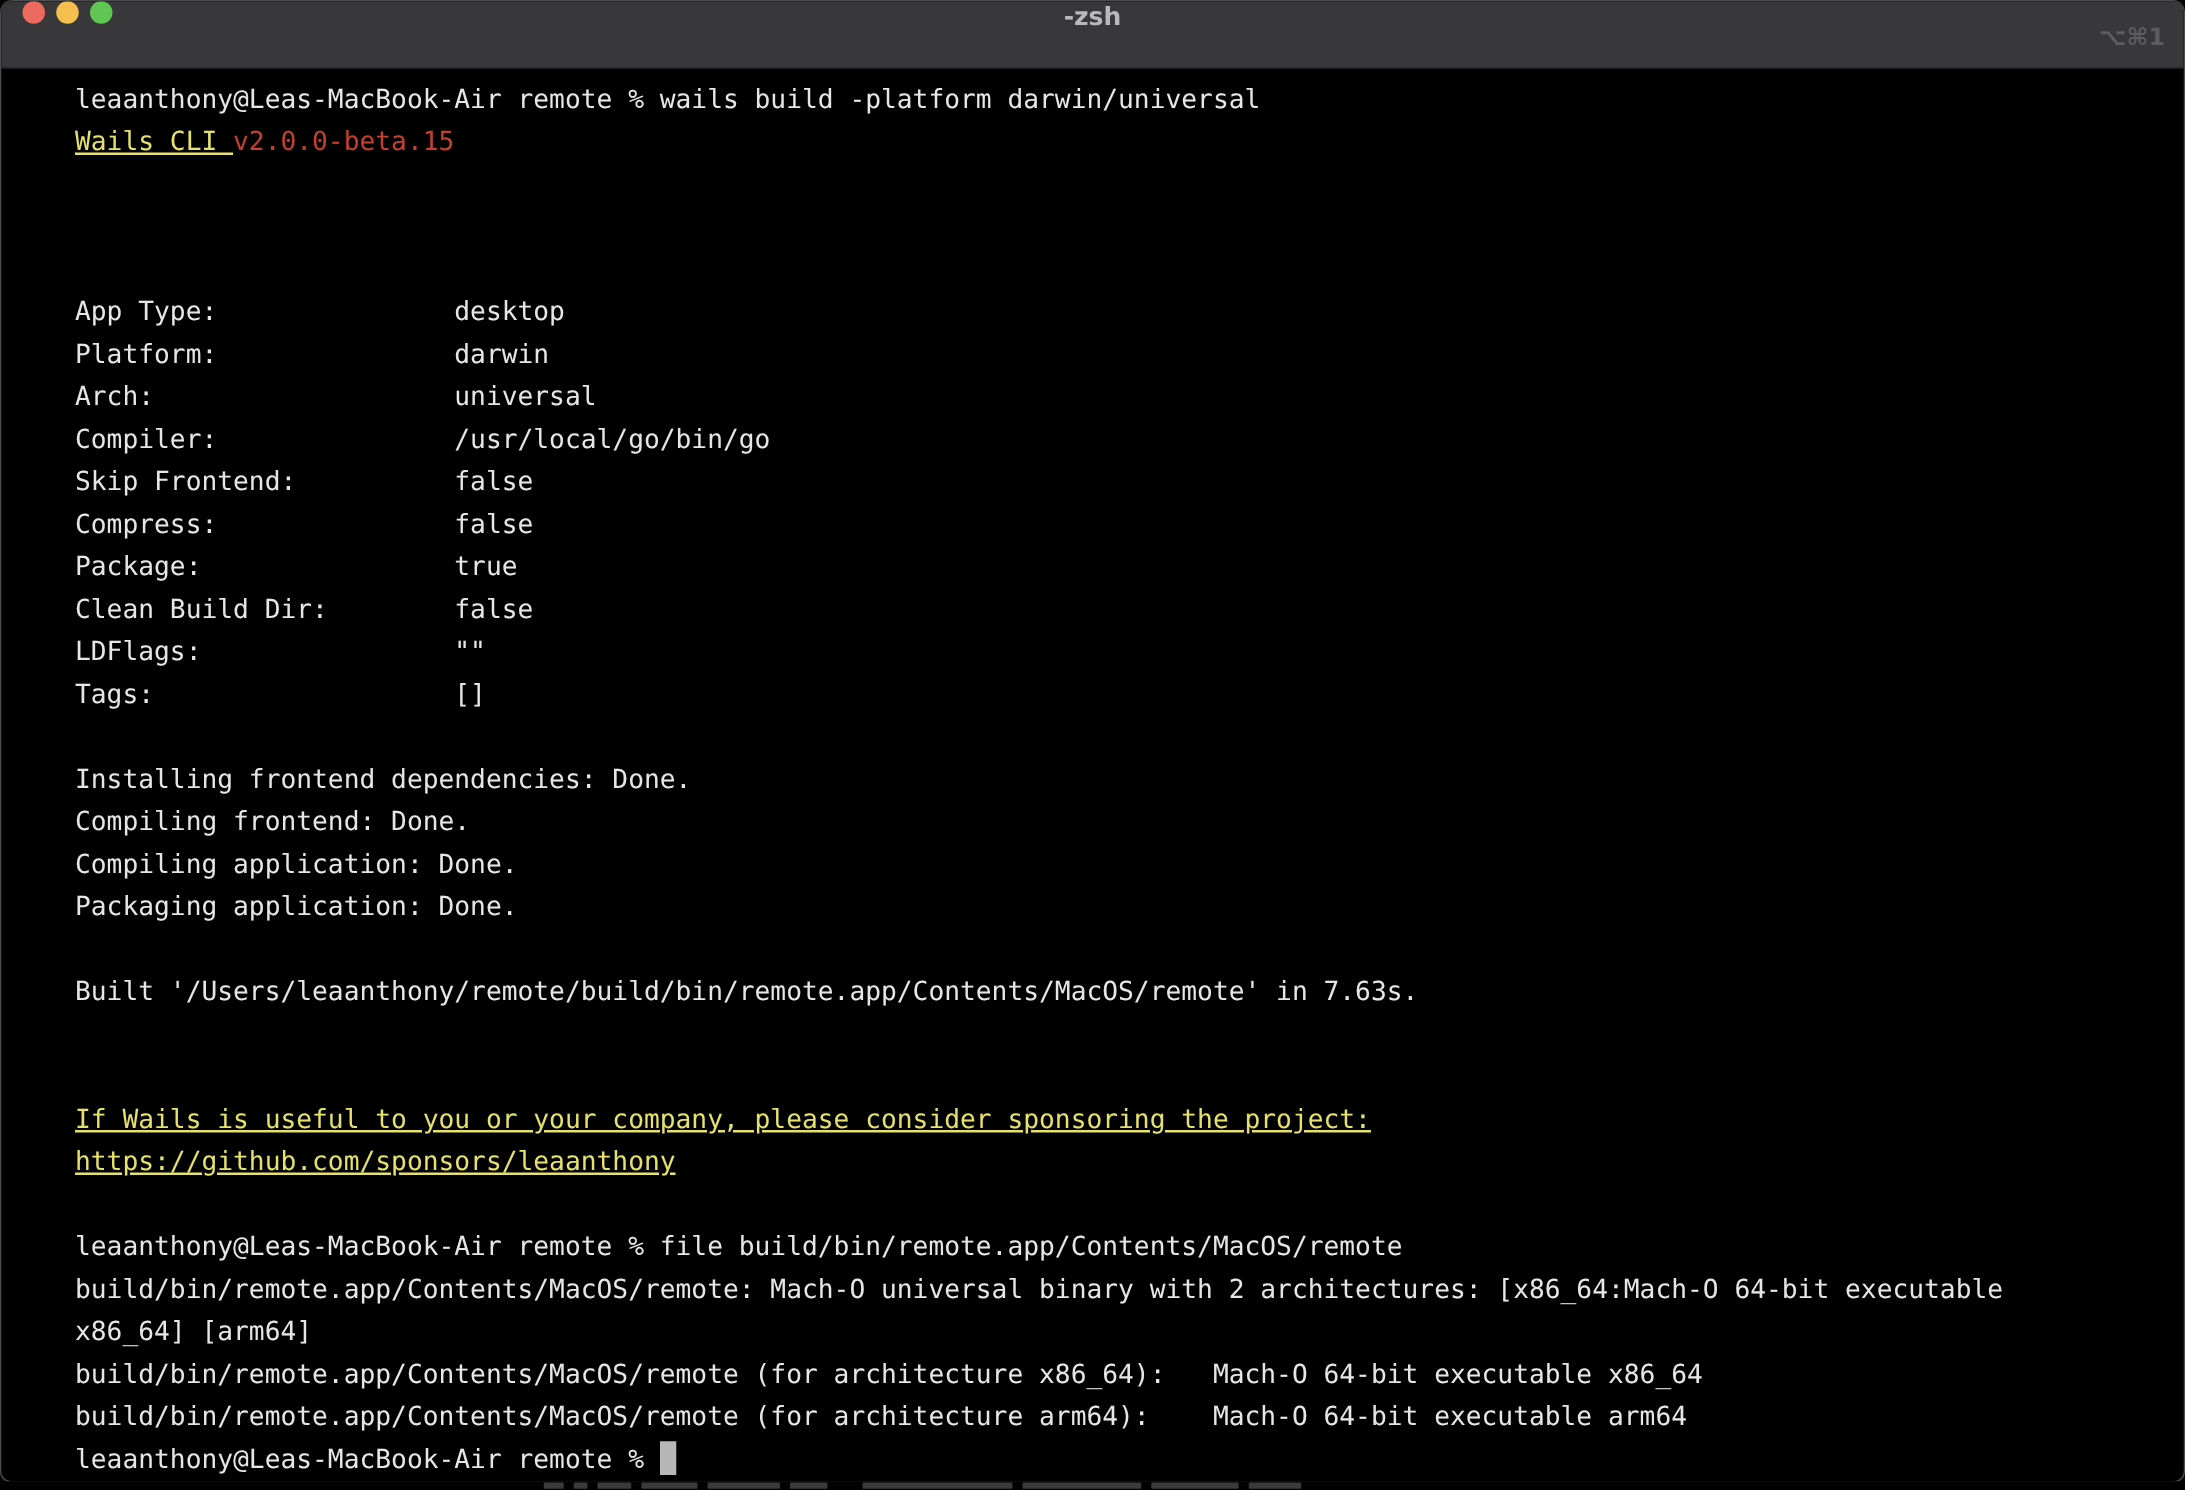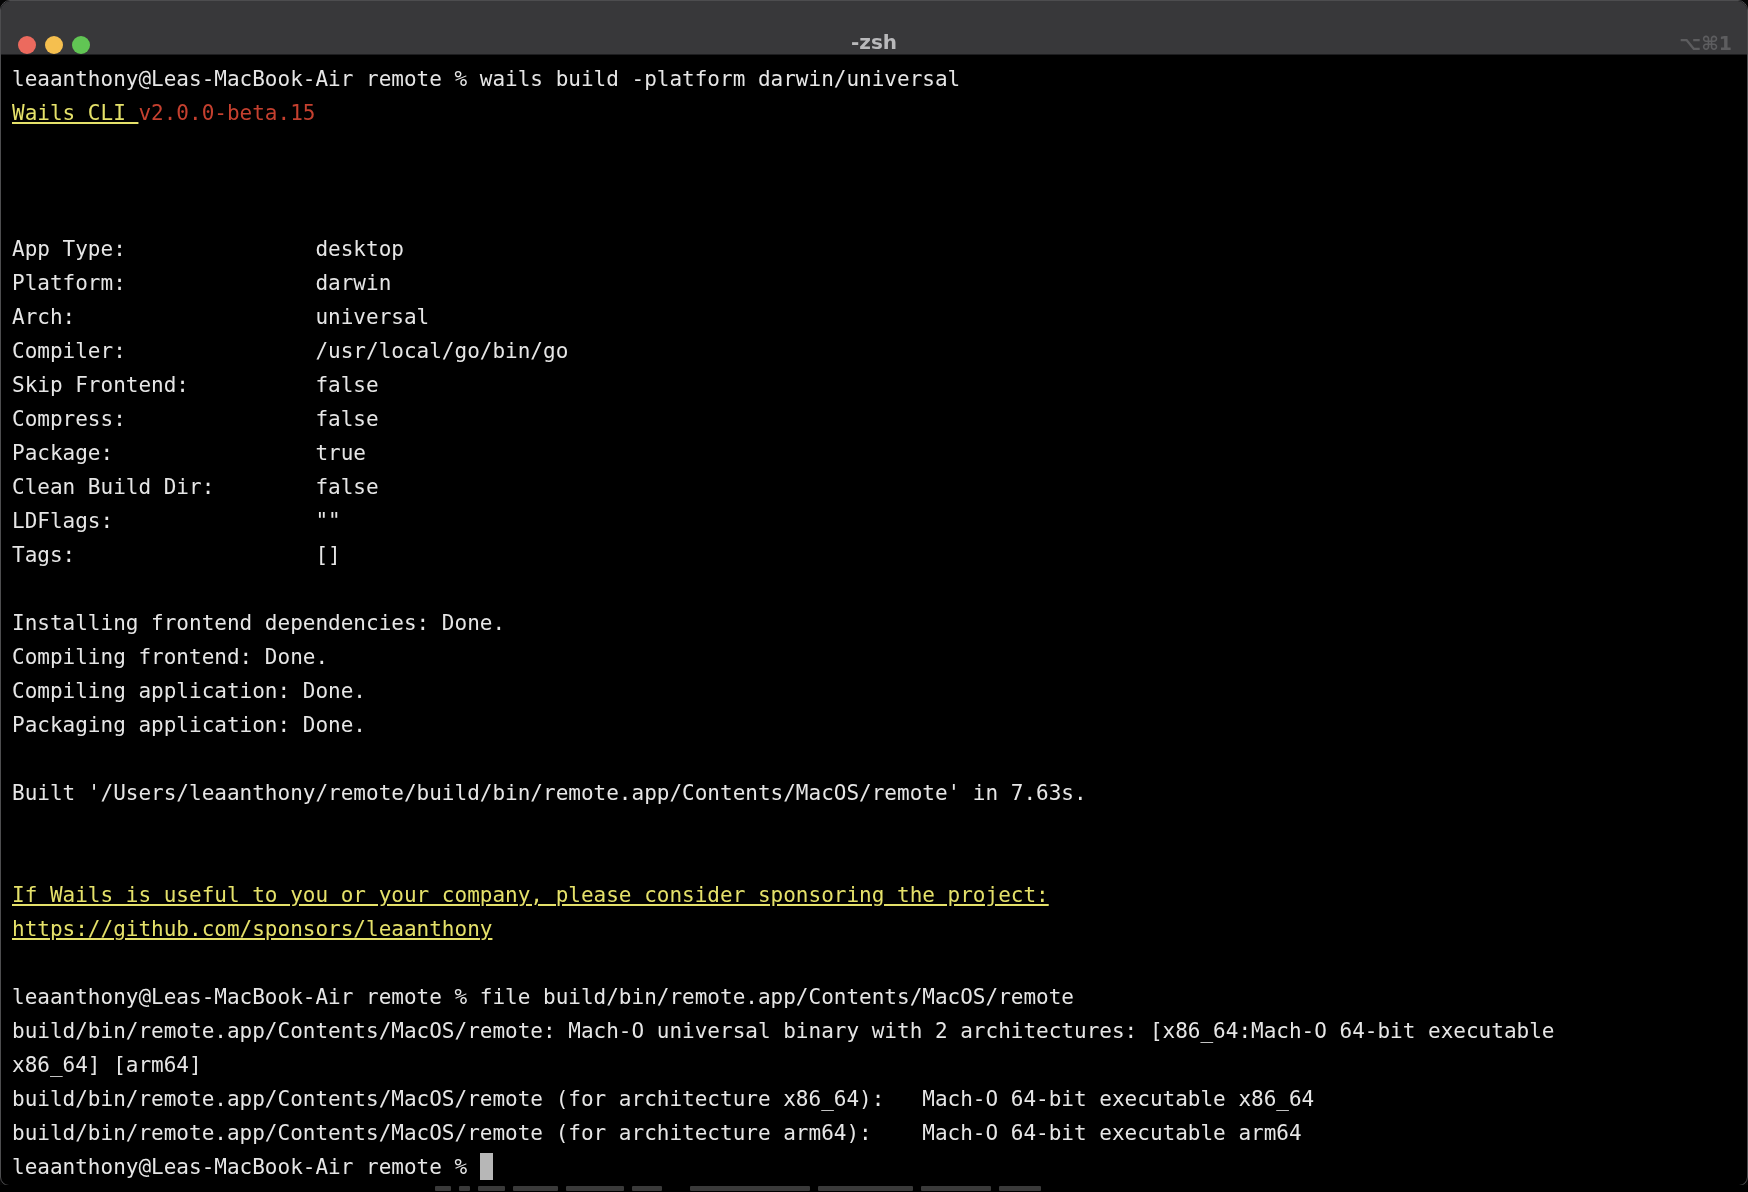--- a/index.html
+++ b/index.html
@@ -18,23 +18,24 @@
     box-sizing: border-box;
     border: 1px solid #4d4d4f;
     border-radius: 10px 10px 9px 9px;
     overflow: hidden;
     background: var(--bg, #000);
   }
   .titlebar {
     height: 53px;
     background: var(--titlebar, #38383a);
     display: flex;
-    align-items: flex-end;
+    align-items: flex-start;
     position: relative;
     border-bottom: 1px solid #1d1d1f;
+    flex-direction: column;
   }
   .lights {
     display: flex;
     gap: 9px;
     padding-left: 17px;
     z-index: 2;
   }
   .light {
     width: 18px;
     height: 18px;
@@ -62,20 +63,21 @@
     color: #5d5d5f;
     z-index: 2;
   }
   .content {
     padding: 7px 0 0 11px;
     font-family: "DejaVu Sans Mono", "Liberation Mono", monospace;
     font-size: 21px;
     line-height: 34px;
     color: var(--fg, #e6e6e6);
     white-space: pre;
+    margin-left: 48px;
   }
   .line { height: 34px; }
   .seg-default { color: var(--fg, #e6e6e6); }
   .seg-yellow  { color: var(--yellow, #e5e16a); text-decoration: underline; }
   .seg-red     { color: var(--red, #c5402f); text-align: right; }
   .cursor {
     display: inline-block;
     width: 13px;
     height: 27px;
     background: var(--cursor, #b7b7b7);

